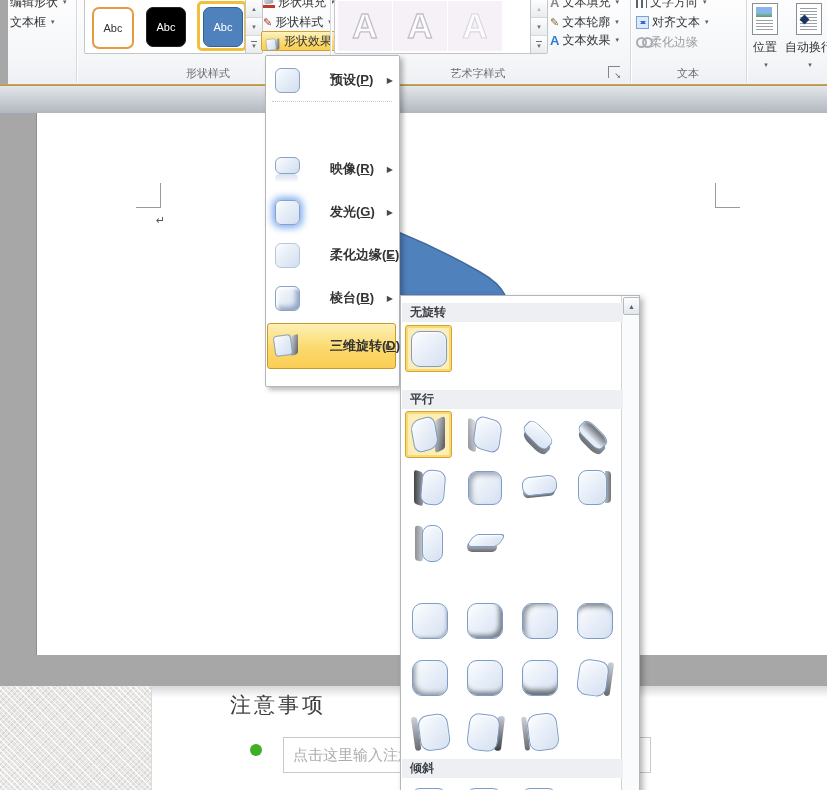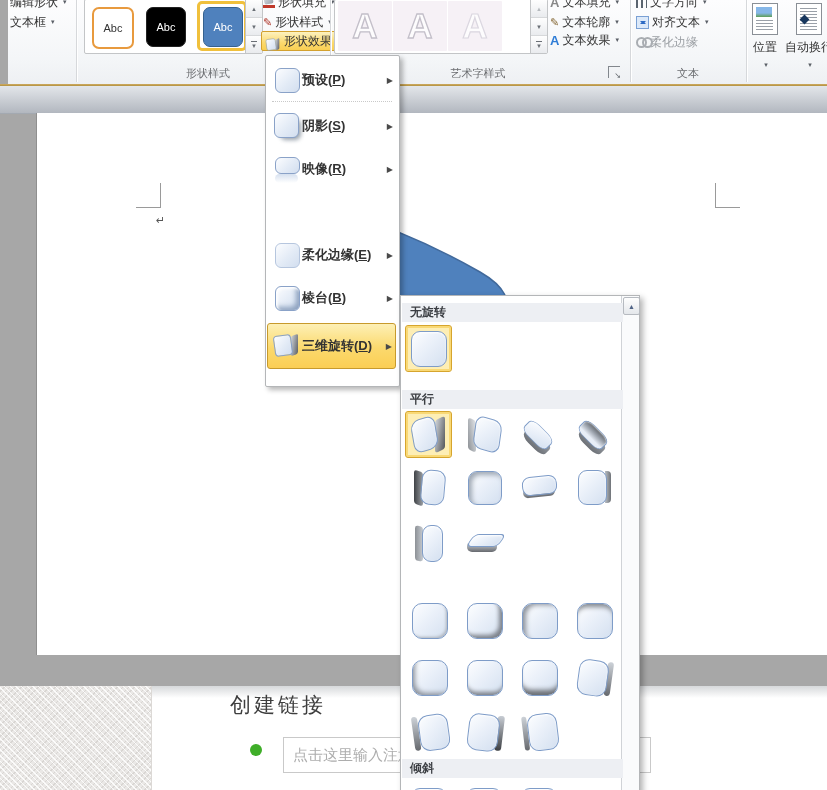--- a/index.html
+++ b/index.html
@@ -69,21 +69,21 @@
   #bullet{position:absolute;left:250px;top:58px;width:12px;height:12px;border-radius:50%;background:#3fae29;}
   #notesInput{position:absolute;left:283px;top:51px;width:357px;height:34px;border:1px solid #c9c9c9;background:#fff;
     display:flex;align-items:center;padding-left:9px;font-size:15px;color:#adadad;}
   
   #blueShape{position:absolute;left:398px;top:222px;}
   
   #menu{position:absolute;left:265px;top:55px;width:133px;height:330px;background:#fff;
     border:1px solid #b4b6b8;border-radius:2px;box-shadow:3px 3px 5px rgba(0,0,0,.28);z-index:5;}
   .mi{position:absolute;left:2px;width:128px;height:42px;display:flex;align-items:center;cursor:default;}
   .mico{position:relative;width:30px;height:30px;margin-left:4px;flex:0 0 30px;}
-  .mlabel{margin-left:0;font-size:13px;font-weight:bold;color:#333;white-space:nowrap;}
+  .mlabel{margin-left:28px;font-size:13px;font-weight:bold;color:#333;white-space:nowrap;}
   .marrow{position:absolute;right:3px;font-size:8px;color:#4a4a4a;}
   .marrow::after{content:"▶";}
   .msep{position:absolute;left:6px;width:120px;border-top:1px dotted #c9c9c9;}
   .mi.sel{left:1px;width:129px;background:linear-gradient(#fdf0b6,#fbd96d 55%,#fbce54);
     border:1px solid #c79a2c;border-radius:3px;box-sizing:border-box;}
   
   .m-f{position:absolute;left:3px;top:3px;width:23px;height:23px;border:1px solid #8aa2c8;border-radius:6px;
     background:linear-gradient(135deg,#fcfdff,#e3ebf6 55%,#d2deef);}
   .m-shadow .m-f{left:2px;top:2px;}
   .m-shadow .msh{position:absolute;left:8px;top:8px;width:21px;height:21px;border-radius:6px;background:#9aa3ad;filter:blur(2px);}
@@ -265,48 +265,47 @@
   </div>
 
   <svg id="blueShape" width="120" height="80" viewBox="0 0 120 80">
     <path d="M0,10 C22,19 56,35 82,50 C96,58 103,65 107,73 C109,77 110,80 110,80 L0,80 Z" fill="#4f81bd"></path>
     <path d="M0,10 C22,19 56,35 82,50 C96,58 103,65 107,73" fill="none" stroke="#41699b" stroke-width="1.5"></path>
   </svg>
 
 
   <div id="bottom">
     <div id="hatch"></div>
-    <div id="notesTitle">创建链接</div>
+    <div id="notesTitle">注意事项</div>
     <div id="bullet"></div>
     <div id="notesInput">点击这里输入注意</div>
   </div>
 
   <div id="menu">
     <div class="mi" style="top:3px;">
       <span class="mico">
           <span class="m-f"></span>
         </span>
       <span class="mlabel"><span>预设(</span><u>P</u><span>)</span></span>
       <span class="marrow"></span>
     </div>
     <div class="msep" style="top:45px;"></div>
-    <div class="mi m-shadow" style="top:49px;">
-      <span class="mico m-shadow">
-          <span class="msh"></span>
-          <span class="m-f"></span>
-        </span>
-      <span class="mlabel"><span>阴影(</span><u>S</u><span>)</span></span>
-      <span class="marrow"></span>
-    </div>
     <div class="mi" style="top:92px;">
       <span class="mico m-reflect">
           <span class="m-f"></span>
           <span class="mrf"></span>
         </span>
       <span class="mlabel"><span>映像(</span><u>R</u><span>)</span></span>
+      <span class="marrow"></span>
+    </div>
+    <div class="mi" style="top:135px;">
+      <span class="mico m-glow">
+          <span class="m-f"></span>
+        </span>
+      <span class="mlabel"><span>发光(</span><u>G</u><span>)</span></span>
       <span class="marrow"></span>
     </div>
     <div class="mi" style="top:221px;">
       <span class="mico m-bevel">
           <span class="m-f"></span>
         </span>
       <span class="mlabel"><span>棱台(</span><u>B</u><span>)</span></span>
       <span class="marrow"></span>
     </div>
     <div class="mi" style="top:178px;">

